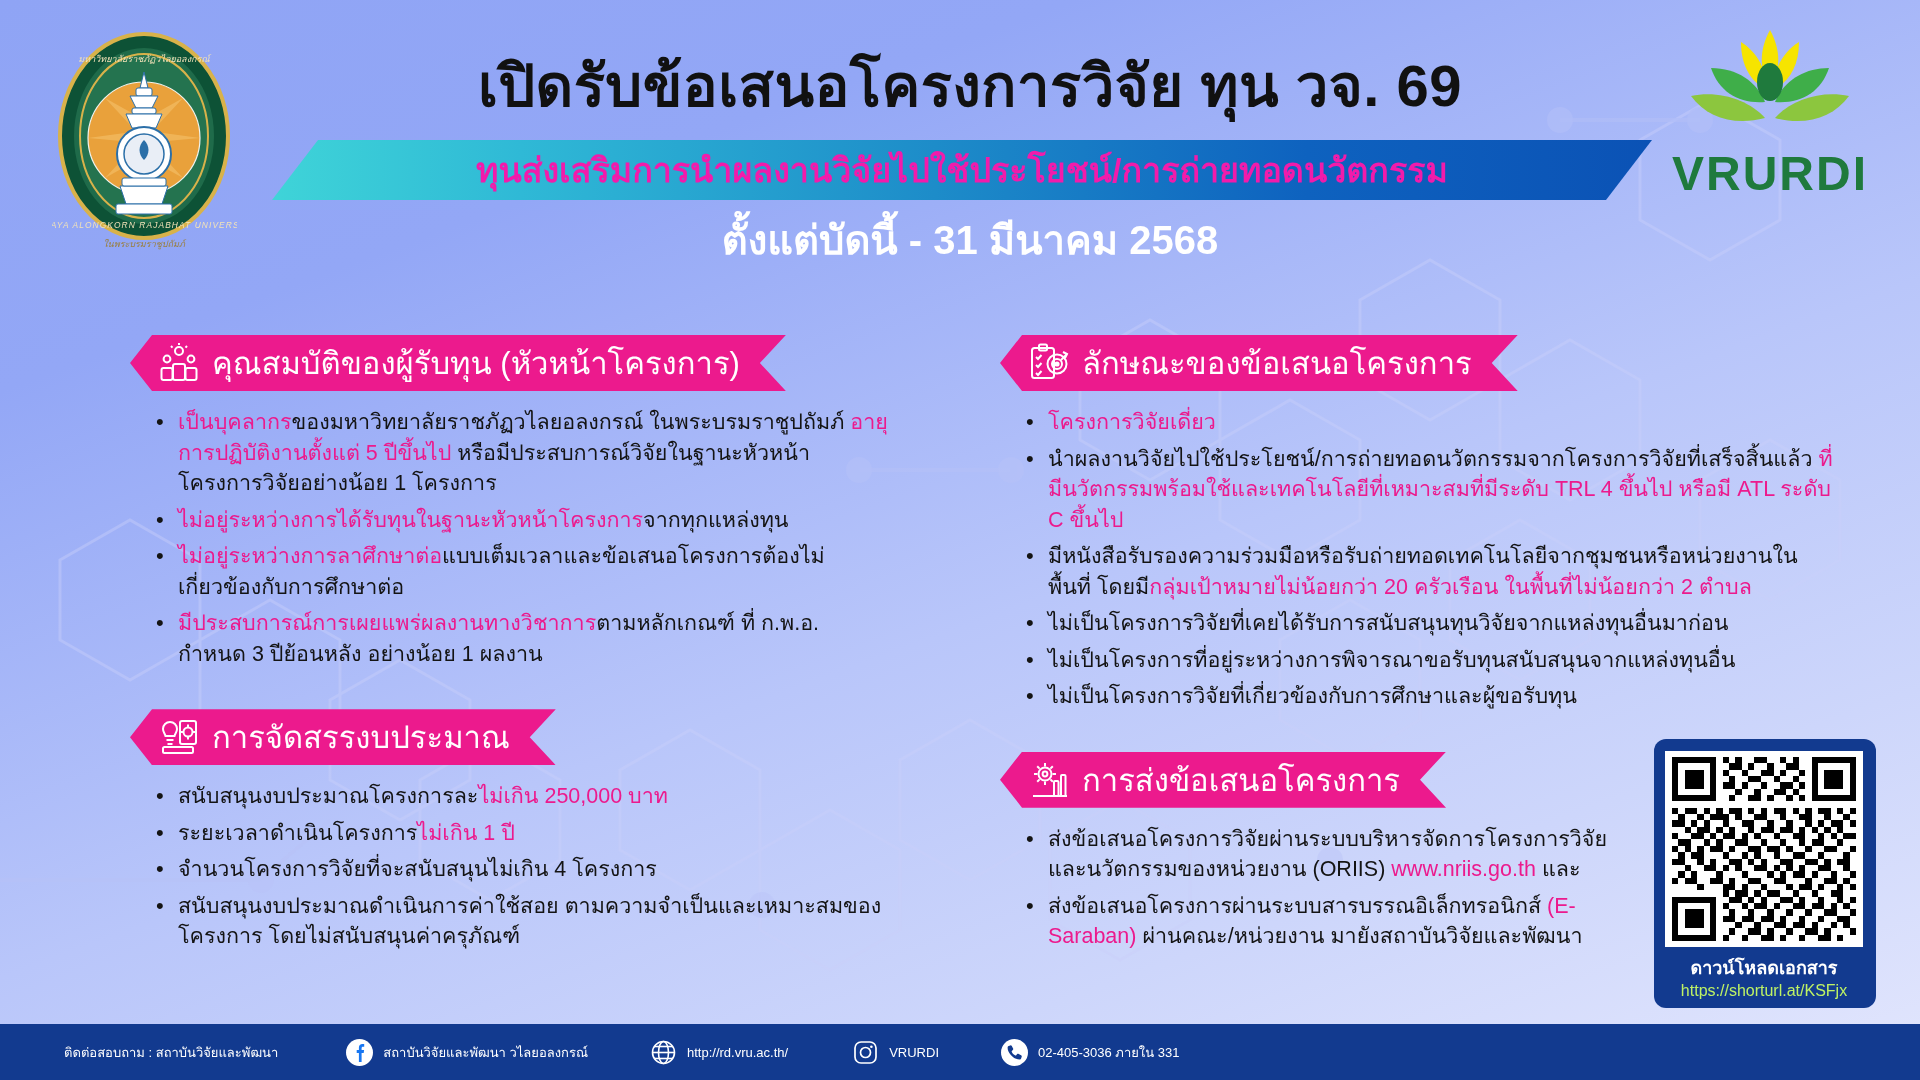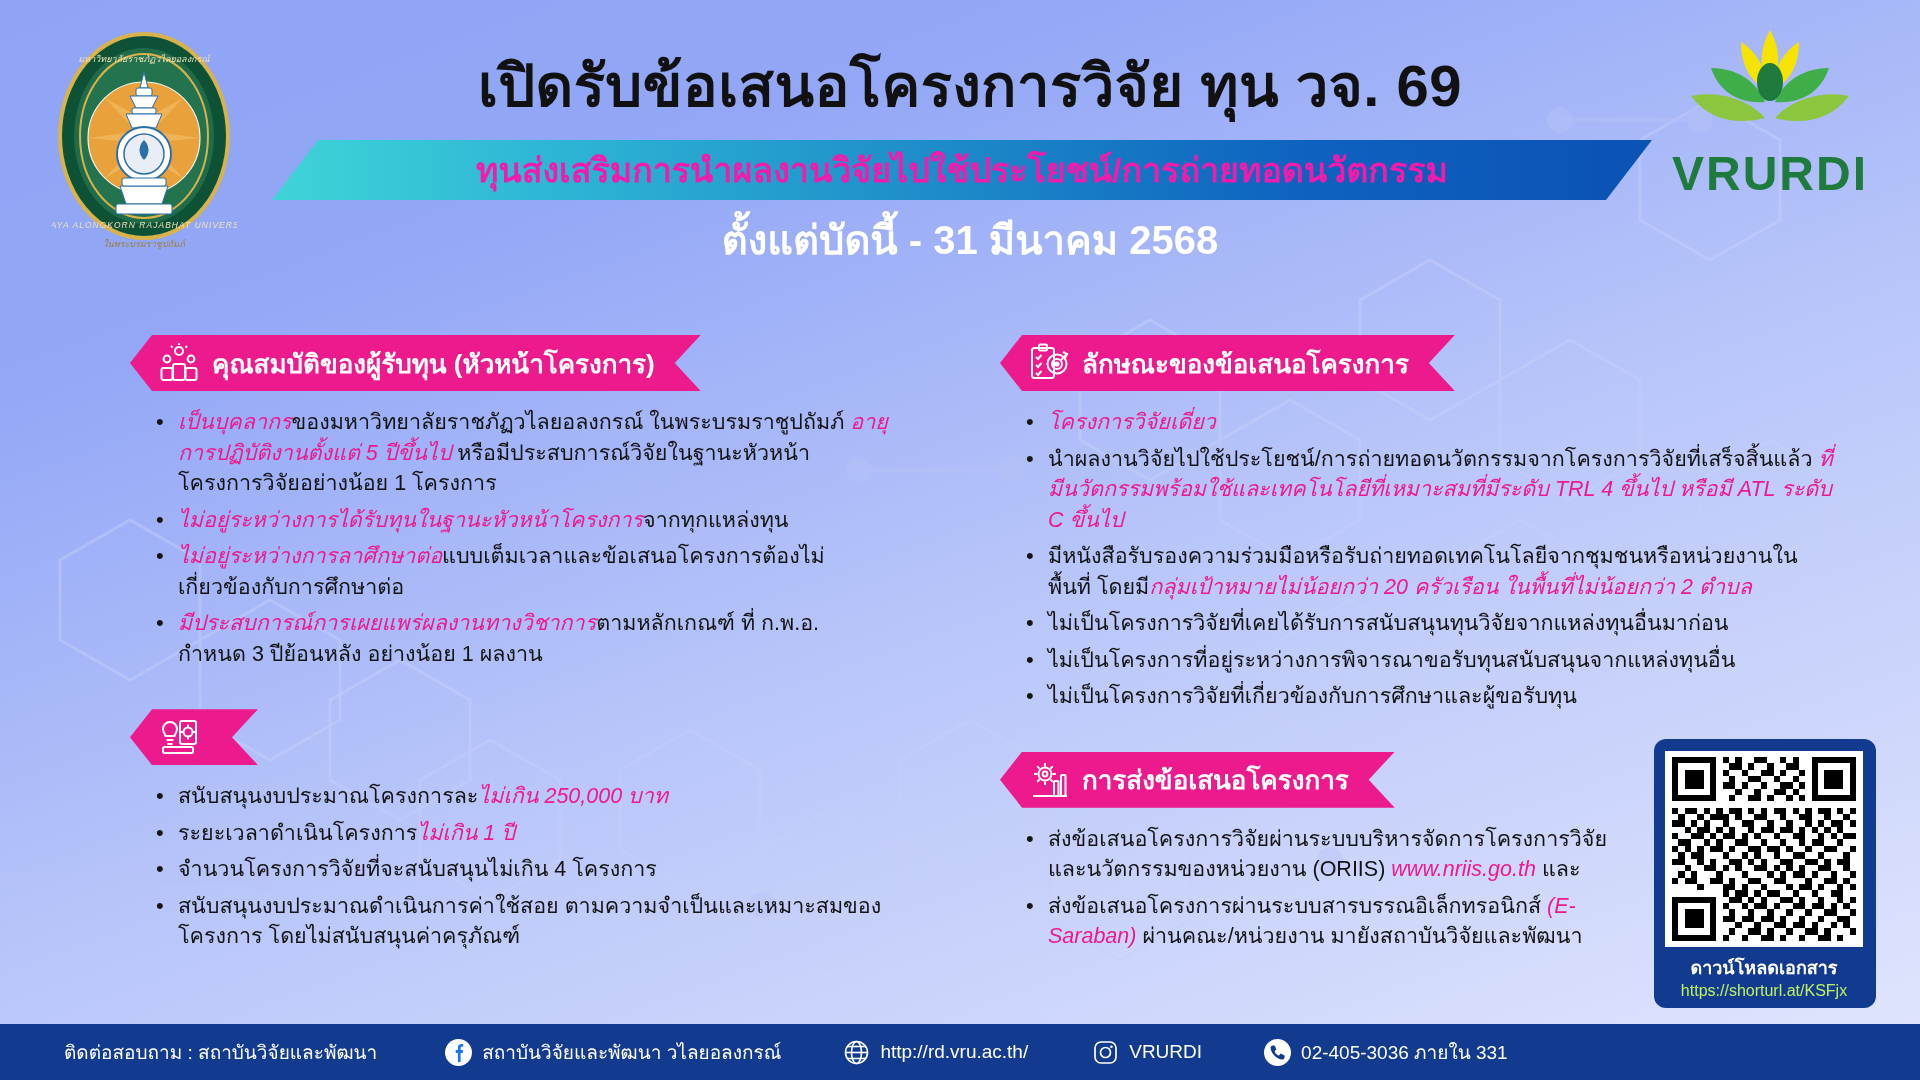--- a/index.html
+++ b/index.html
@@ -71,35 +71,35 @@
   .sec-head {
     position: relative;
     height: 56px;
     background: #ec1a8d;
     display: inline-flex; align-items: center;
     padding: 0 46px 0 28px;
     clip-path: polygon(22px 0, 100% 0, calc(100% - 26px) 50%, 100% 100%, 22px 100%, 0 50%);
   }
   .sec-head .hicon { width: 42px; height: 42px; flex: 0 0 42px; margin-right: 12px; }
   .sec-head .hicon svg { width: 100%; height: 100%; }
-  .sec-head .htxt { font-size: 26px; font-weight: bold; color: #fff; white-space: nowrap; }
+  .sec-head .htxt { font-size: 31px; font-weight: normal; color: #fff; white-space: nowrap; }
 
   ul.blist { list-style: none; margin: 16px 0 0 22px; }
   ul.blist > li {
     position: relative;
     padding-left: 26px;
     margin-bottom: 6px;
     font-size: 21px; line-height: 1.42; color: #141414;
   }
   ul.blist > li::before {
     content: "•";
     position: absolute; left: 4px; top: -1px;
     font-size: 22px; color: #141414;
   }
-  .hl { color: #ec1a8d; font-style: italic; }
+  .hl { color: #ec1a8d; }
 
   .col-left ul.blist > li { font-size: 21.5px; }
   .col-right ul.blist > li { font-size: 21.5px; }
 
   .gap-sec { margin-top: 34px; }
 
   
   .qr-card {
     position: absolute; right: 44px; bottom: 72px;
     width: 222px;
@@ -112,21 +112,21 @@
   .qr-box svg { width: 100%; height: 100%; display: block; }
   .qr-cap1 { font-size: 18px; color: #fff; margin-top: 6px; font-weight: bold; }
   .qr-cap2 { font-size: 16px; color: #bef264; word-break: break-all; }
 
   
   .footer {
     position: absolute; left: 0; bottom: 0;
     width: 1920px; height: 56px;
     background: #123a8f;
     display: flex; align-items: center;
-    color: #fff; font-size: 19px;
+    color: #fff; font-size: 13px;
   }
   .f-item { display: flex; align-items: center; gap: 10px; }
   .f-ico { width: 27px; height: 27px; flex: 0 0 27px; }
   .f-ico svg { width: 100%; height: 100%; display: block; }
   .f1 { margin-left: 64px; }
   .f2 { margin-left: 68px; }
   .f3 { margin-left: 62px; text-align: center; }
   .f4 { margin-left: 64px; }
   .f5 { margin-left: 62px; }
 </style>
@@ -278,20 +278,21 @@
           <line x1="9.5" y1="28" x2="14.5" y2="28"></line>
           <rect x="22" y="5" width="16" height="23" rx="2"></rect>
           <circle cx="30" cy="16" r="4.5"></circle>
           <line x1="30" y1="8.5" x2="30" y2="11"></line>
           <line x1="30" y1="21" x2="30" y2="23.5"></line>
           <line x1="22.5" y1="16" x2="25" y2="16"></line>
           <line x1="35" y1="16" x2="37.5" y2="16"></line>
           <rect x="5" y="31" width="30" height="6" rx="1.5"></rect>
         </svg>
       </span>
+      <span class="htxt">การจัดสรรงบประมาณ</span>
     </div>
 
     <ul class="blist" id="list-budget">
         <li><span>สนับสนุนงบประมาณโครงการละ</span><span class="hl">ไม่เกิน 250,000 บาท</span></li>
         <li><span>ระยะเวลาดำเนินโครงการ</span><span class="hl">ไม่เกิน 1 ปี</span></li>
         <li><span>จำนวนโครงการวิจัยที่จะสนับสนุนไม่เกิน 4 โครงการ</span></li>
         <li><span>สนับสนุนงบประมาณดำเนินการค่าใช้สอย ตามความจำเป็นและเหมาะสมของโครงการ โดยไม่สนับสนุนค่าครุภัณฑ์</span></li>
       </ul>
   </div>
 

